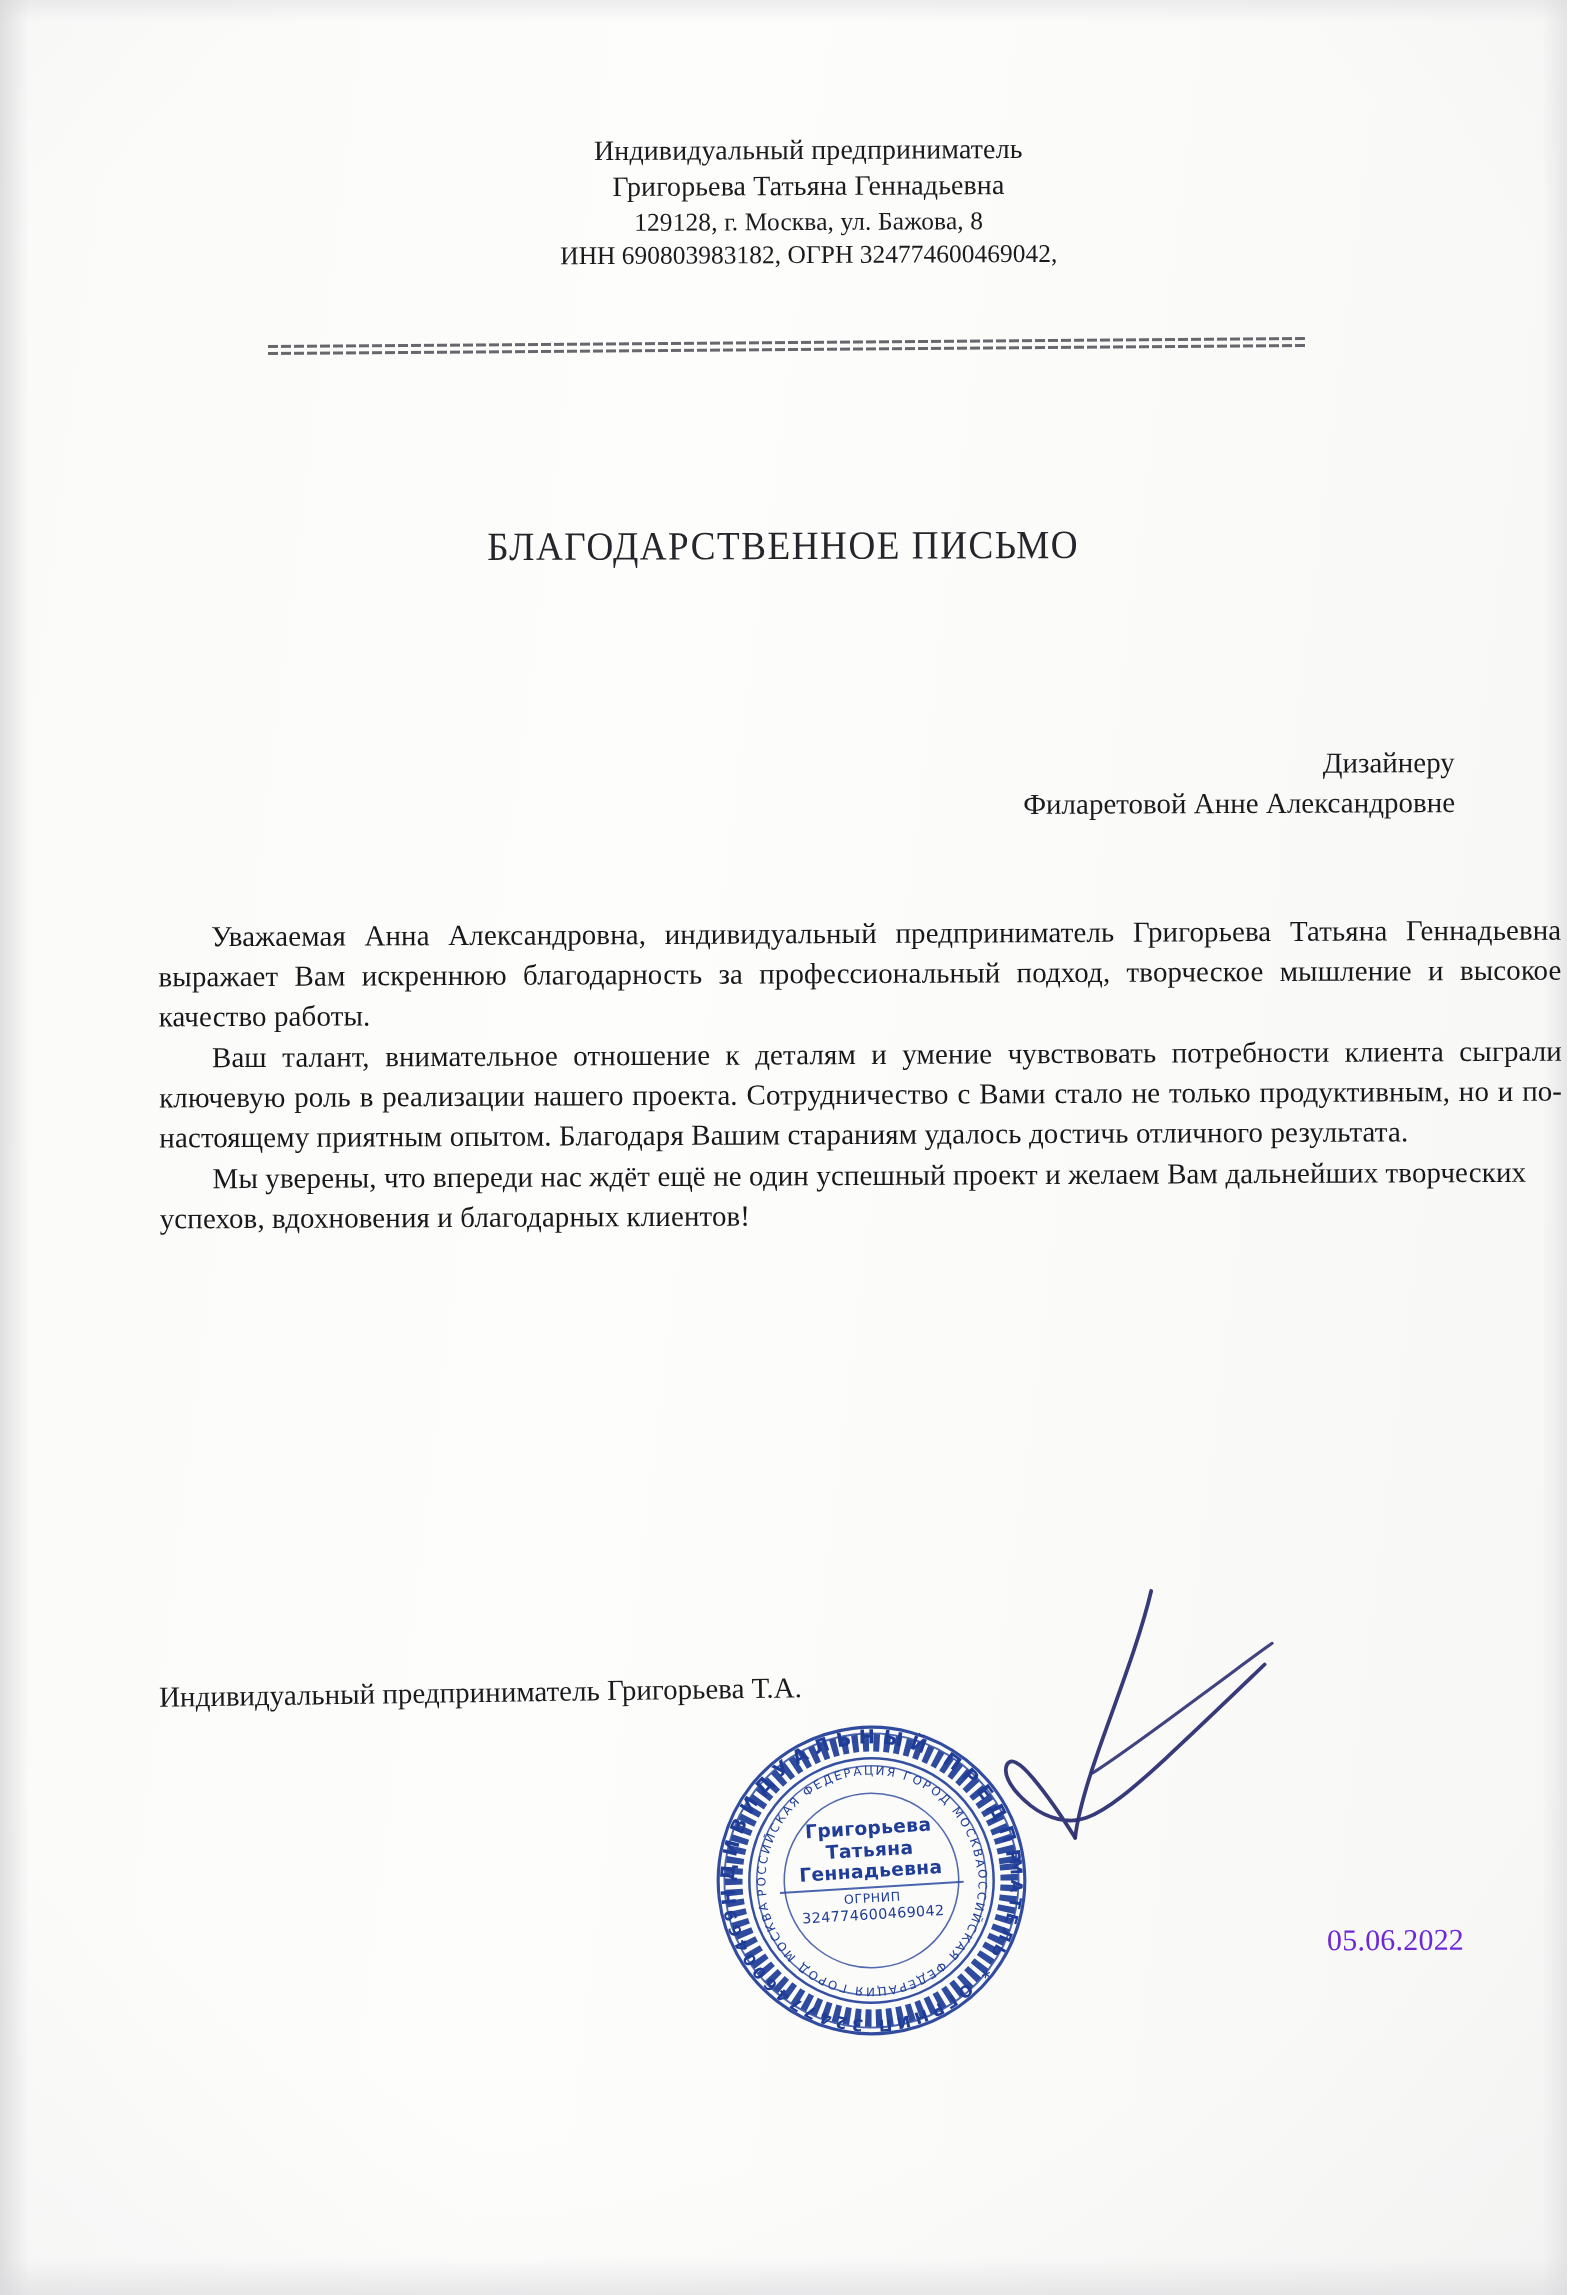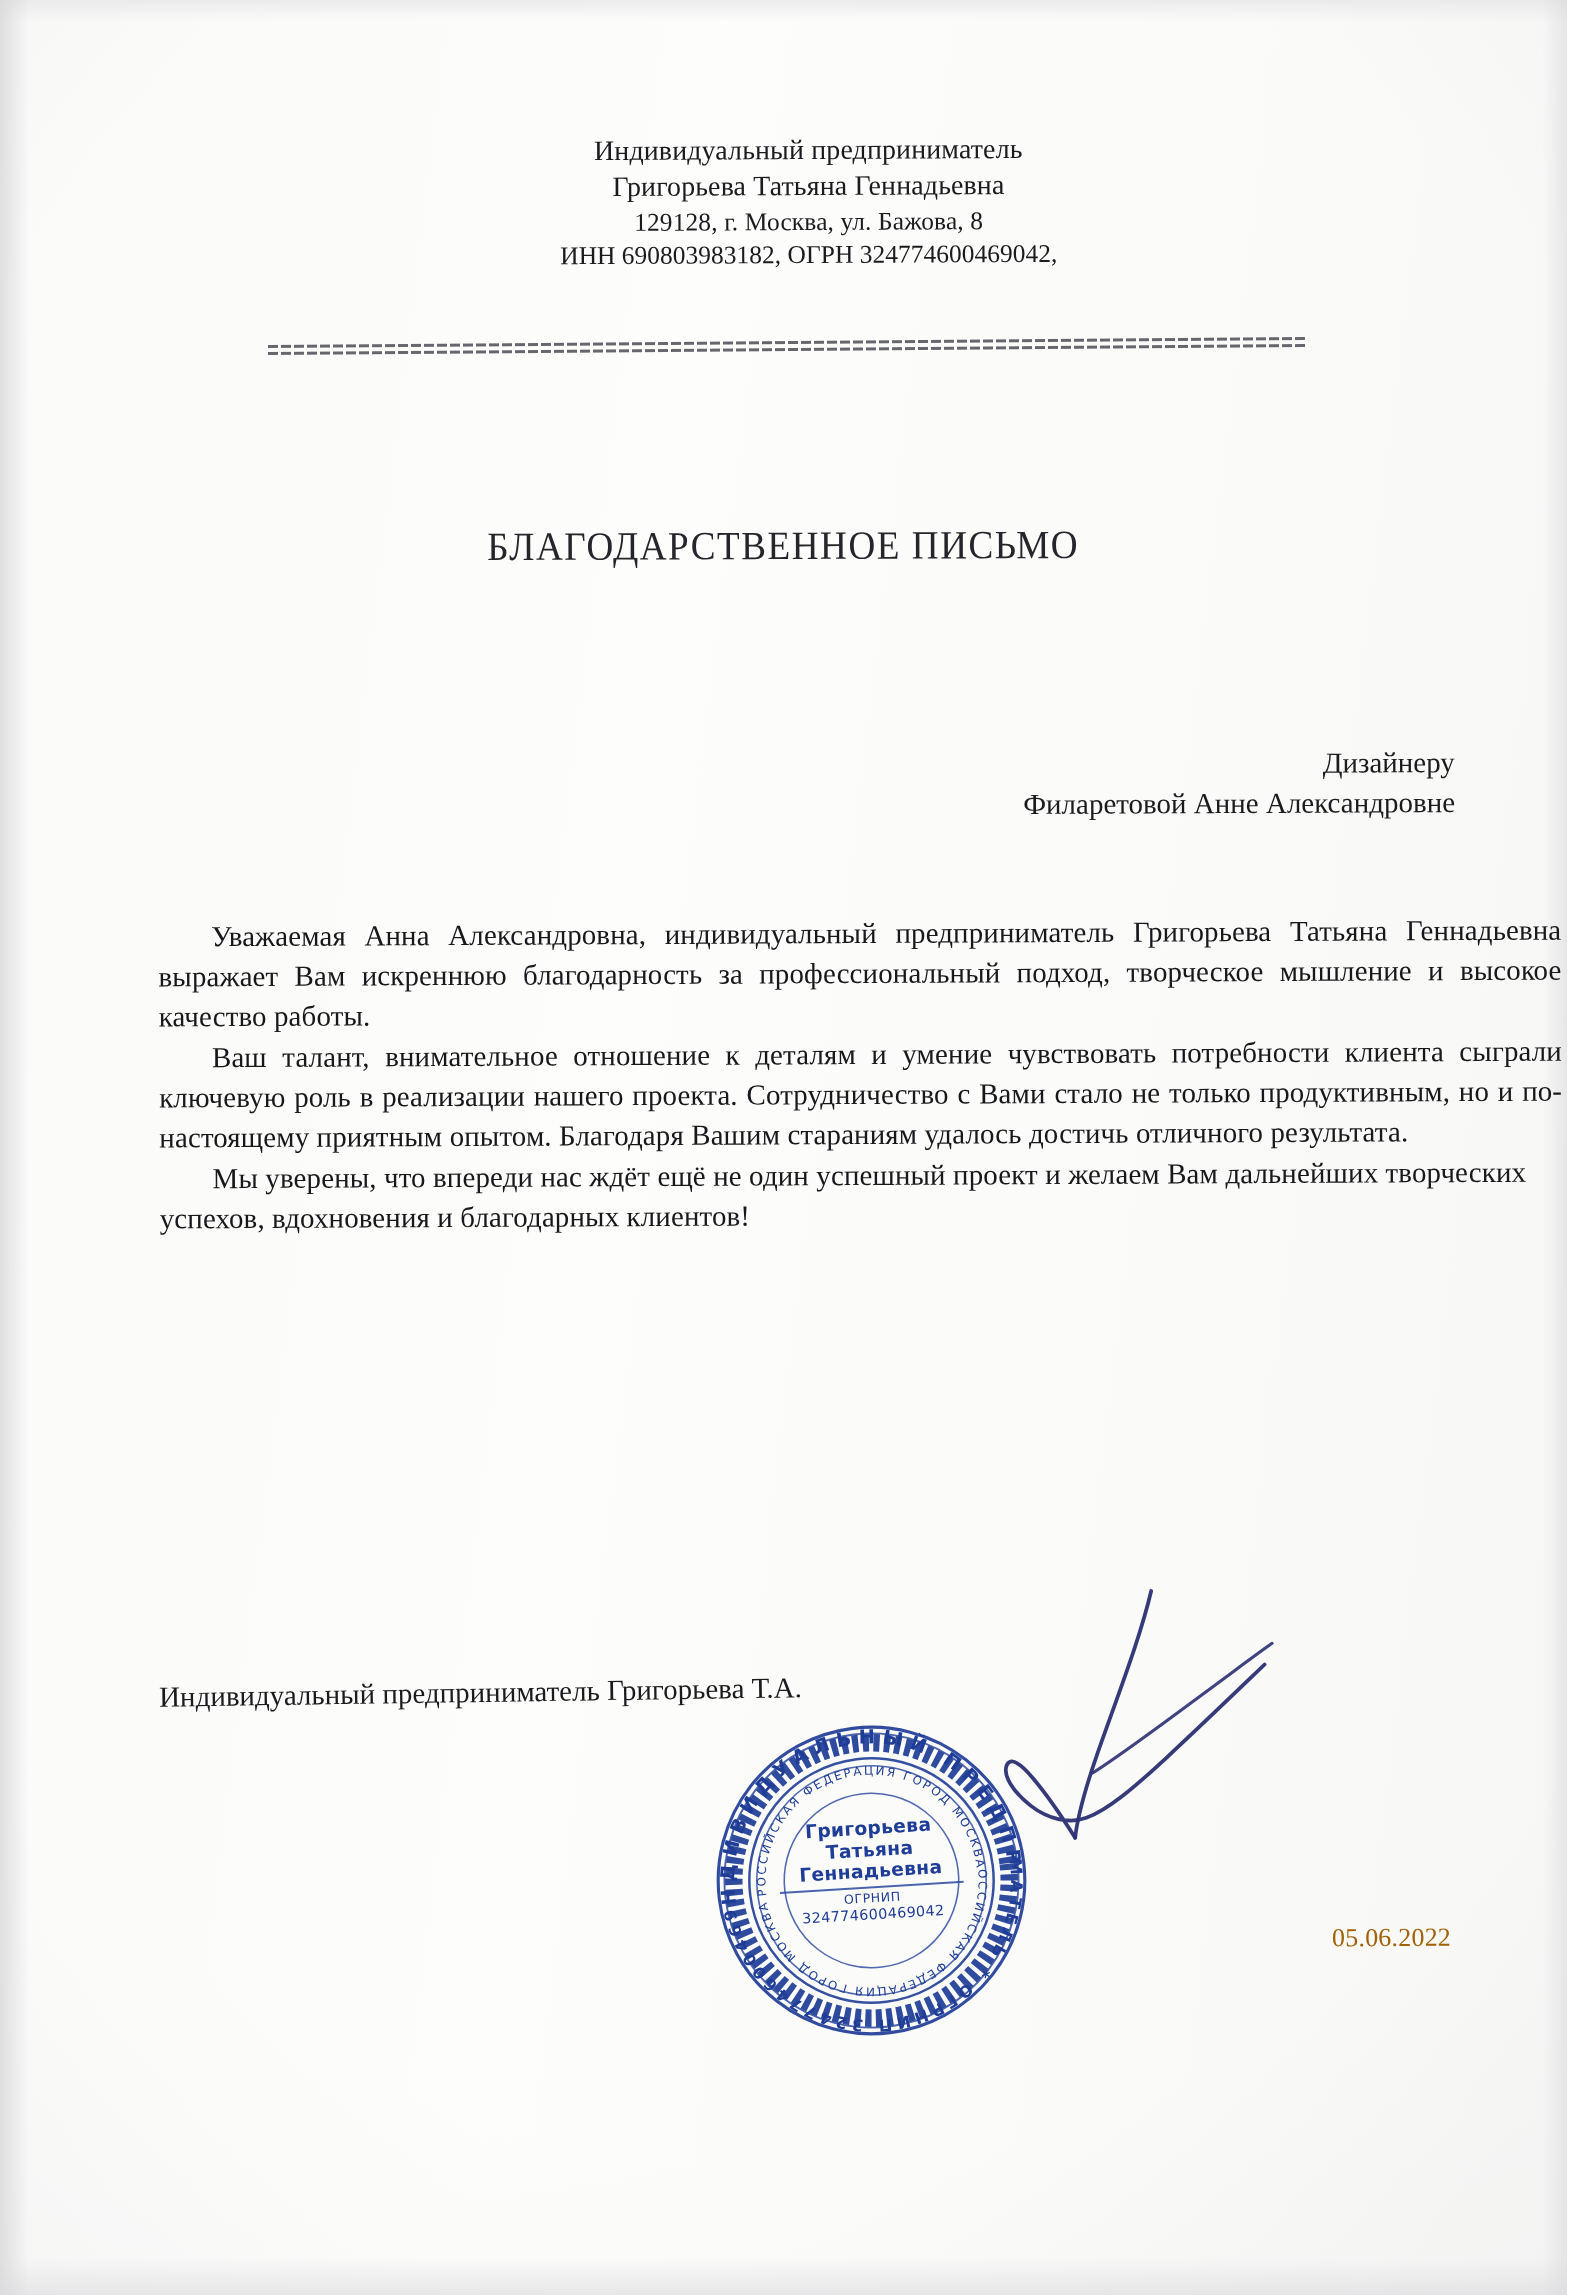--- a/index.html
+++ b/index.html
@@ -167,24 +167,24 @@
     left: 159px;
     top: 1676px;
     font-size: 29px;
     color: #1b1b1e;
     white-space: nowrap;
     transform: rotate(-0.85deg);
   }
 
   .doc-date {
     position: absolute;
-    right: 116px;
+    right: 103px;
     top: 1923px;
-    font-size: 26px;
-    color: #a16207;
+    font-size: 30px;
+    color: #6d28d9;
     letter-spacing: 0.2px;
     transform: rotate(-0.3deg);
   }
 
   
   .signature {
     position: absolute;
     left: 953px;
     top: 1586px;
     width: 349px;

